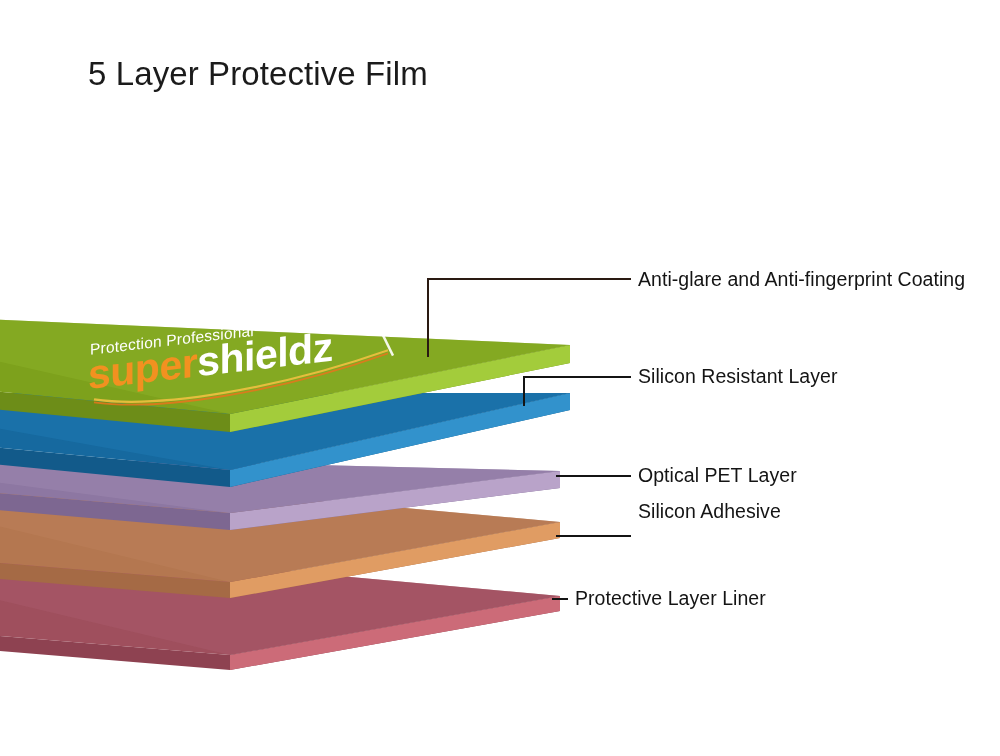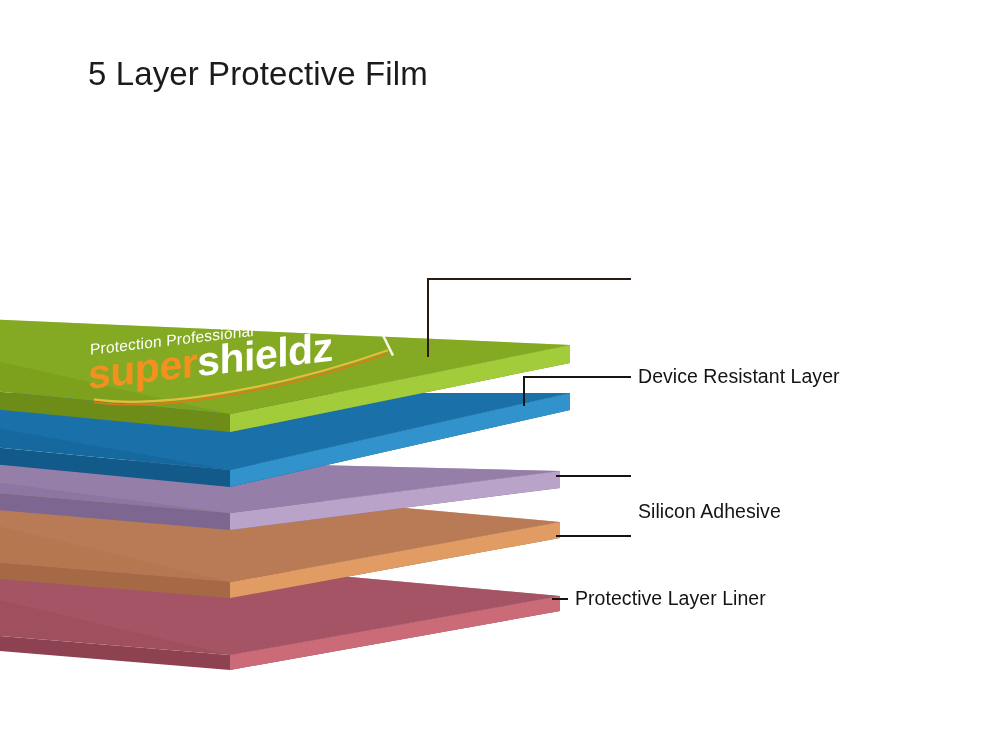--- a/index.html
+++ b/index.html
@@ -151,21 +151,23 @@
 
     <polyline points="524,406 524,377 631,377" fill="none" stroke="#141414" stroke-width="2"></polyline>
 
     <line x1="556" y1="476" x2="631" y2="476" stroke="#141414" stroke-width="2"></line>
 
     <line x1="556" y1="536" x2="631" y2="536" stroke="#141414" stroke-width="2"></line>
 
     <line x1="552" y1="599" x2="568" y2="599" stroke="#141414" stroke-width="2"></line>
   </svg>
 
+  <div class="callout-label" style="left:638px; top:270px;">Anti-glare and Anti-fingerprint Coating</div>
 
-  <div class="callout-label" style="left:638px; top:367px;">Device Resistant Layer</div>
+  <div class="callout-label" style="left:638px; top:367px;">Silicon Resistant Layer</div>
 
+  <div class="callout-label" style="left:638px; top:466px;">Optical PET Layer</div>
 
   <div class="callout-label" style="left:638px; top:502px;">Silicon Adhesive</div>
 
   <div class="callout-label" style="left:575px; top:589px;">Protective Layer Liner</div>
 
 </div>
 
 </body></html>

